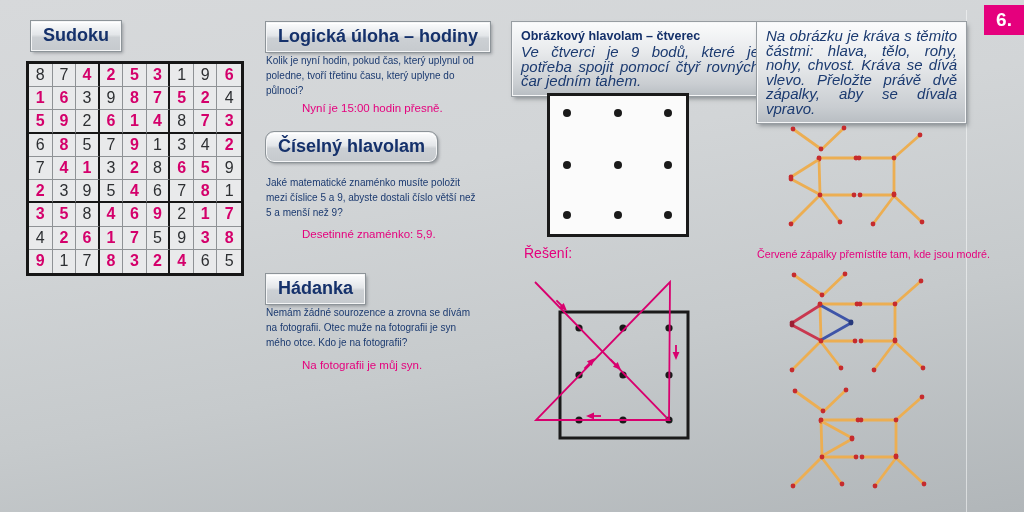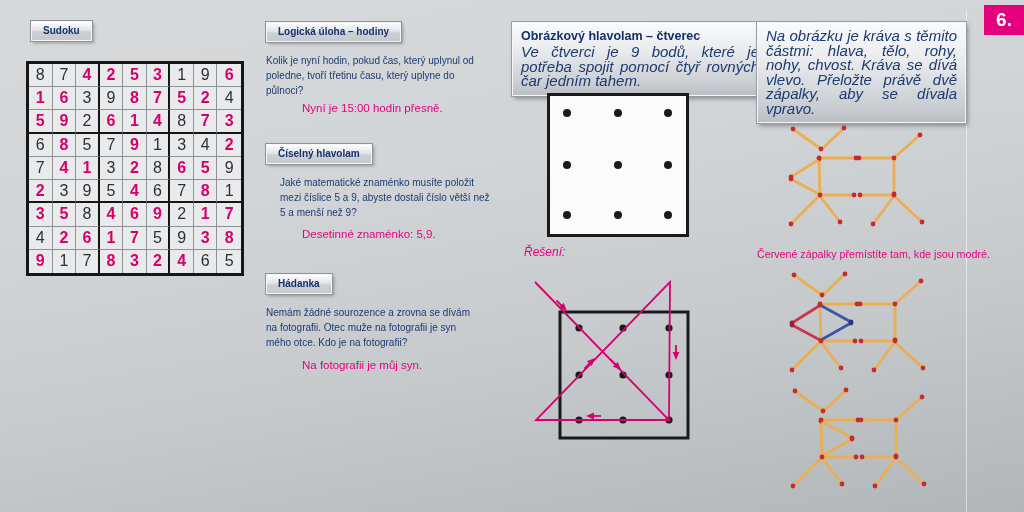--- a/index.html
+++ b/index.html
@@ -9,21 +9,21 @@
     background:linear-gradient(170deg,#d7d9db 0%,#d2d5d7 35%,#c6cacc 65%,#b1b6b9 100%);
   }
   .abs{position:absolute;}
   
   .btn{
     position:absolute;display:inline-block;
     padding:3px 11px 4px 11px;
     background:linear-gradient(180deg,#fbfcfd 0%,#e3e6e9 45%,#ccd0d4 55%,#c6cace 100%);
     border:1px solid #f4f5f6;outline:1px solid #8d9499;
     box-shadow:2px 2px 3px rgba(70,75,82,.45), inset 0 1px 0 #ffffff;
-    color:#15316b;font-weight:bold;font-size:10px;white-space:nowrap;
+    color:#15316b;font-weight:bold;font-size:18px;white-space:nowrap;
     cursor:pointer;
   }
   
   .info-box{
     position:absolute;box-sizing:border-box;
     background:linear-gradient(180deg,#fafbfc 0%,#e8eaec 40%,#c9cdd1 85%,#b9bec3 100%);
     border:1px solid #f5f6f7;outline:1px solid #979da2;
     box-shadow:2px 3px 4px rgba(70,75,82,.5);
     padding:6px 8px;
   }
@@ -51,21 +51,21 @@
   .page-number{
     position:absolute;right:0;top:5px;width:40px;height:30px;
     background:#e5007d;color:#ffffff;font-weight:bold;font-size:19px;
     display:flex;align-items:center;justify-content:center;
   }
   .vdivider{
     position:absolute;left:966px;top:10px;width:1px;height:502px;
     background:rgba(250,251,252,.55);
   }
   .hint{position:absolute;color:#e5007d;font-size:10.7px;white-space:nowrap;}
-  .solution-label{position:absolute;color:#e5007d;font-size:12px;font-style:italic;}
+  .solution-label{position:absolute;color:#e5007d;font-size:14px;}
   svg{display:block;}
 </style>
 </head>
 <body>
 
 <div class="page-number">6.</div>
 <div class="vdivider"></div>
 
 <div class="btn" style="left:31px;top:21px;">Sudoku</div>
 <div class="sudoku-grid" id="sudoku-grid">
@@ -149,22 +149,22 @@
     <div class="su-cell pink br">2</div>
     <div class="su-cell pink">4</div>
     <div class="su-cell">6</div>
     <div class="su-cell">5</div>
   </div>
 
 <div class="btn" style="left:266px;top:22px;">Logická úloha – hodiny</div>
 <p class="q" style="left:262px;top:49px;width:216px;">Kolik je nyní hodin, pokud čas, který uplynul od poledne, tvoří třetinu času, který uplyne do půlnoci?</p>
 <p class="a" style="left:262px;top:101px;">Nyní je 15:00 hodin přesně.</p>
 
-<div class="btn" style="left:266px;top:144px;">Číselný hlavolam</div>
-<p class="q" style="left:276px;top:171px;width:216px;">Jaké matematické znaménko musíte položit mezi číslice 5 a 9, abyste dostali číslo větší než 5 a menší než 9?</p>
+<div class="btn" style="left:266px;top:132px;border-radius:8px;">Číselný hlavolam</div>
+<p class="q" style="left:262px;top:171px;width:216px;">Jaké matematické znaménko musíte položit mezi číslice 5 a 9, abyste dostali číslo větší než 5 a menší než 9?</p>
 <p class="a" style="left:262px;top:227px;">Desetinné znaménko: 5,9.</p>
 
 <div class="btn" style="left:266px;top:274px;">Hádanka</div>
 <p class="q" style="left:262px;top:301px;width:216px;">Nemám žádné sourozence a zrovna se dívám na fotografii. Otec muže na fotografii je syn mého otce. Kdo je na fotografii?</p>
 <p class="a" style="left:262px;top:358px;">Na fotografii je můj syn.</p>
 
 <div class="info-box" style="left:512px;top:22px;width:256px;">
   <div class="info-title">Obrázkový hlavolam – čtverec</div>
   <div class="info-text">Ve čtverci je 9 bodů, které je potřeba spojit pomocí čtyř rovných čar jedním tahem.</div>
 </div>

